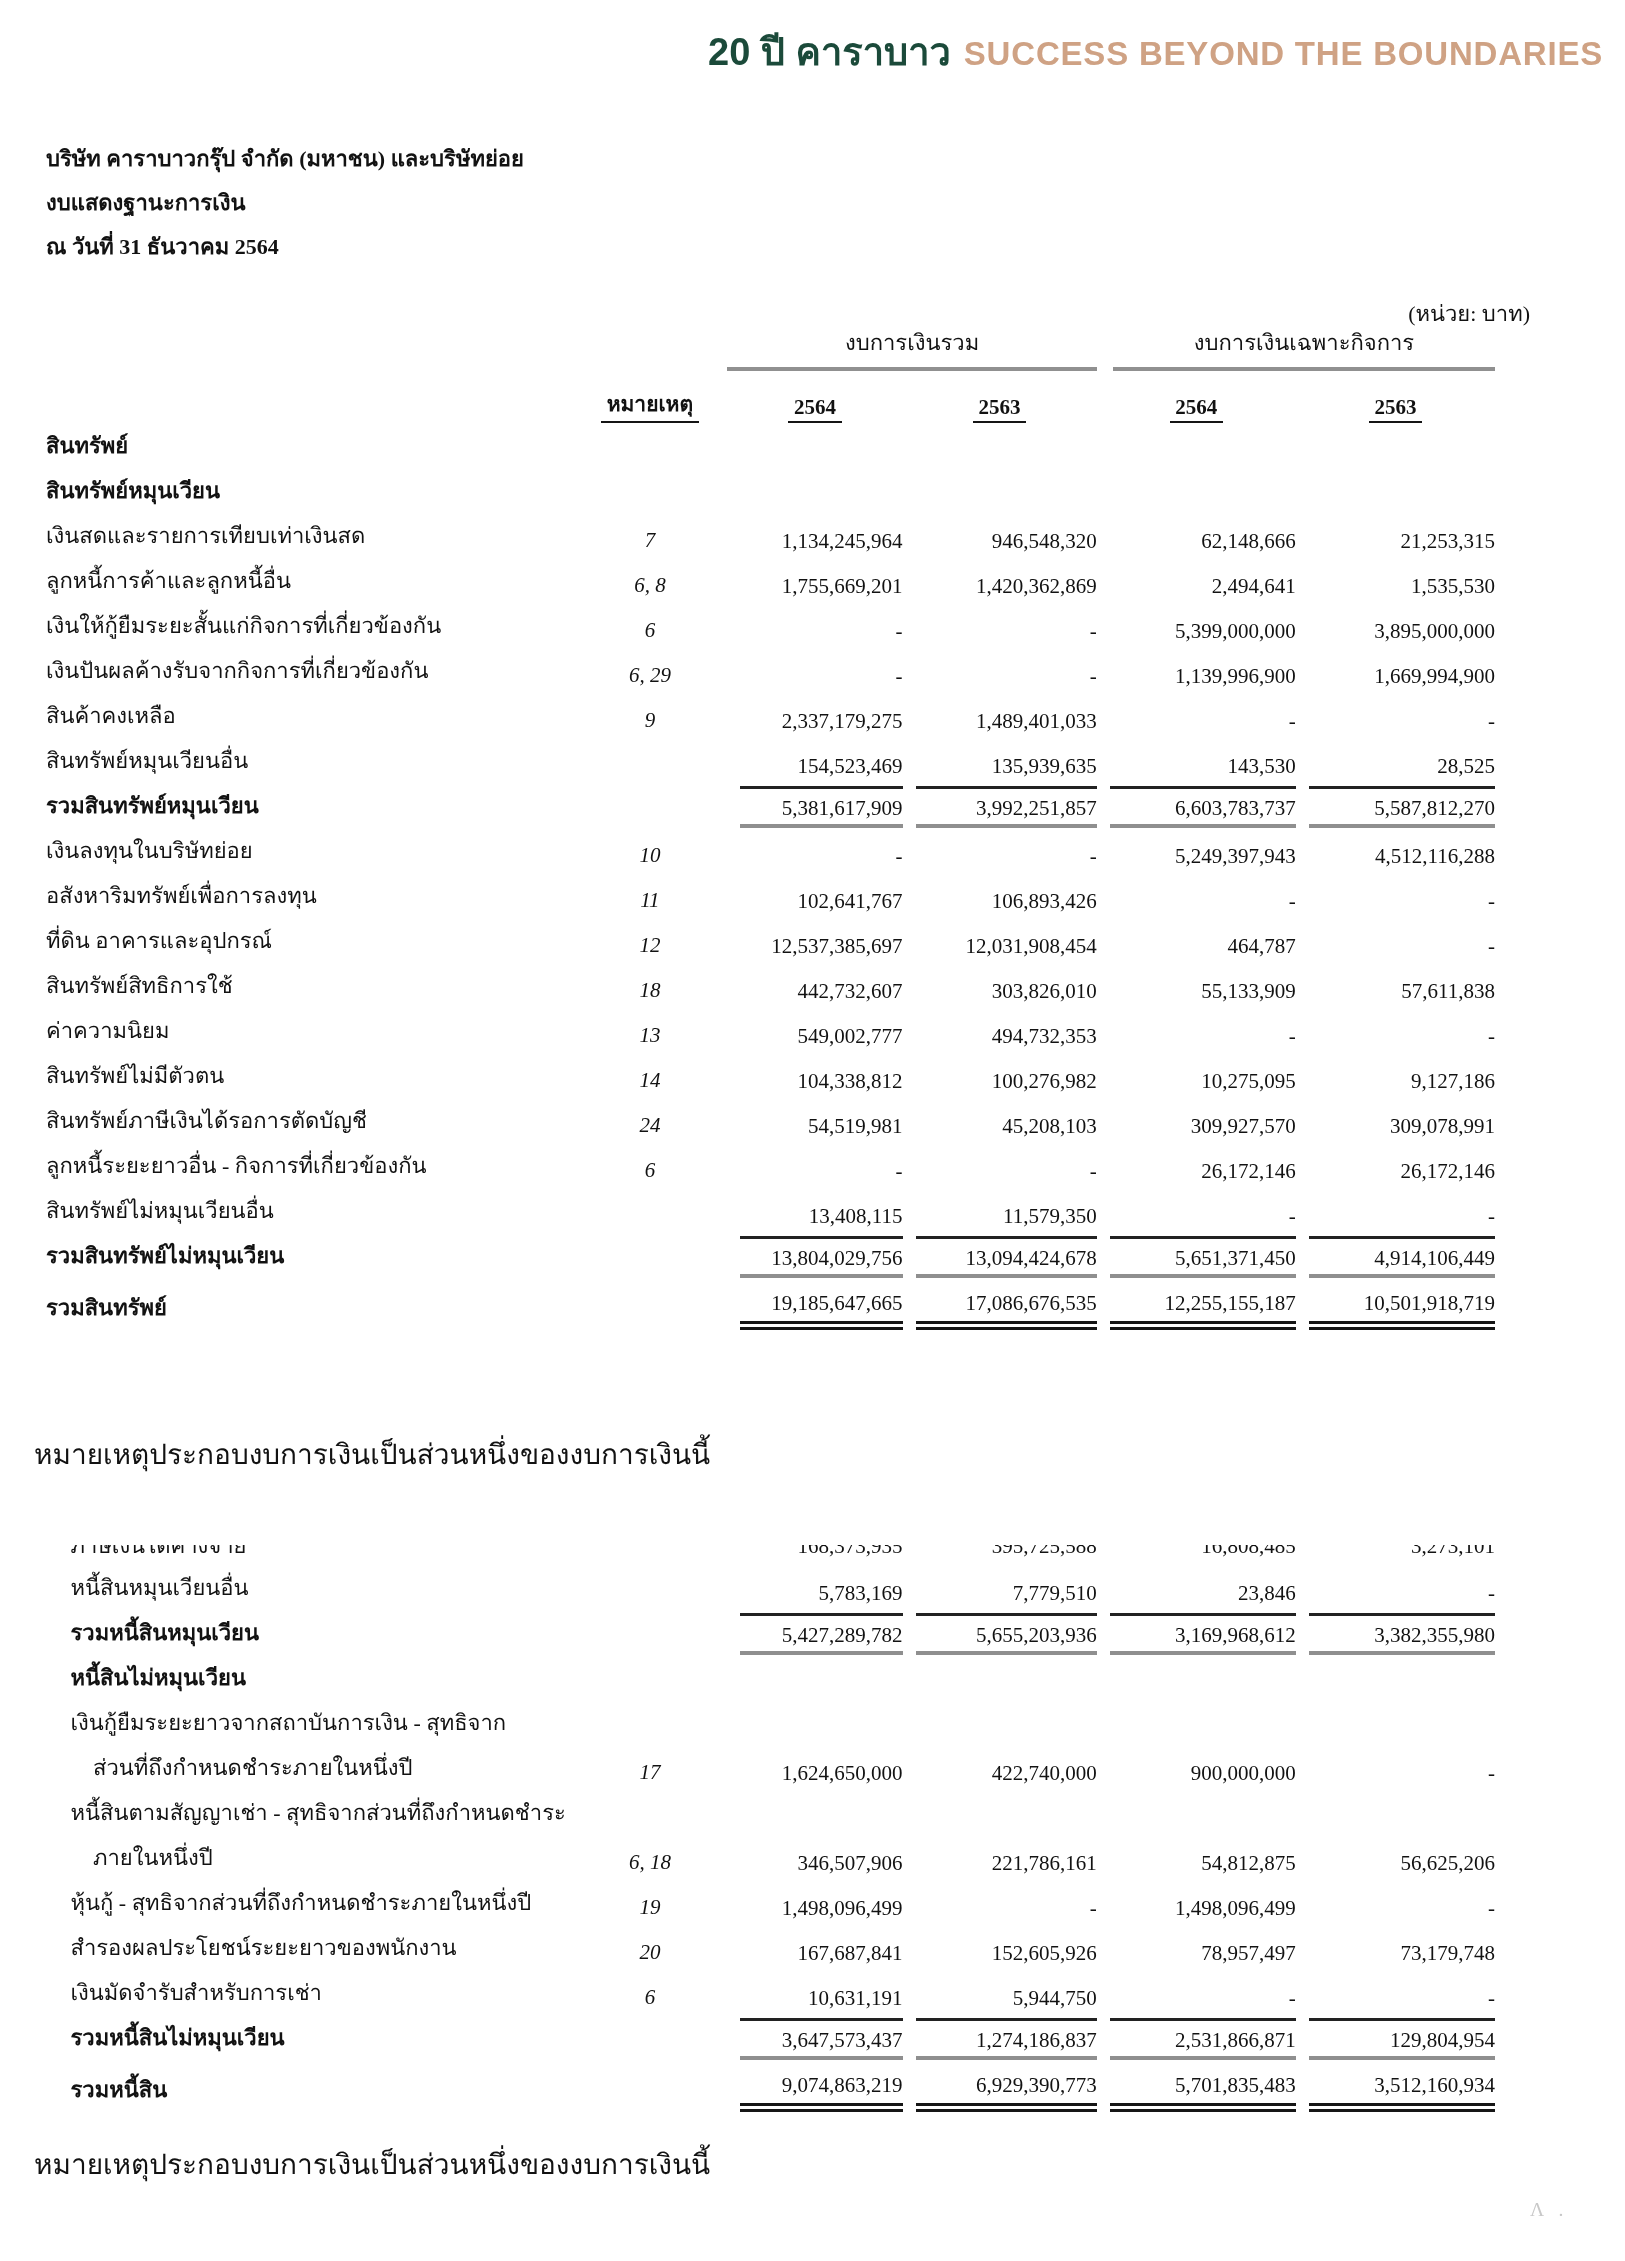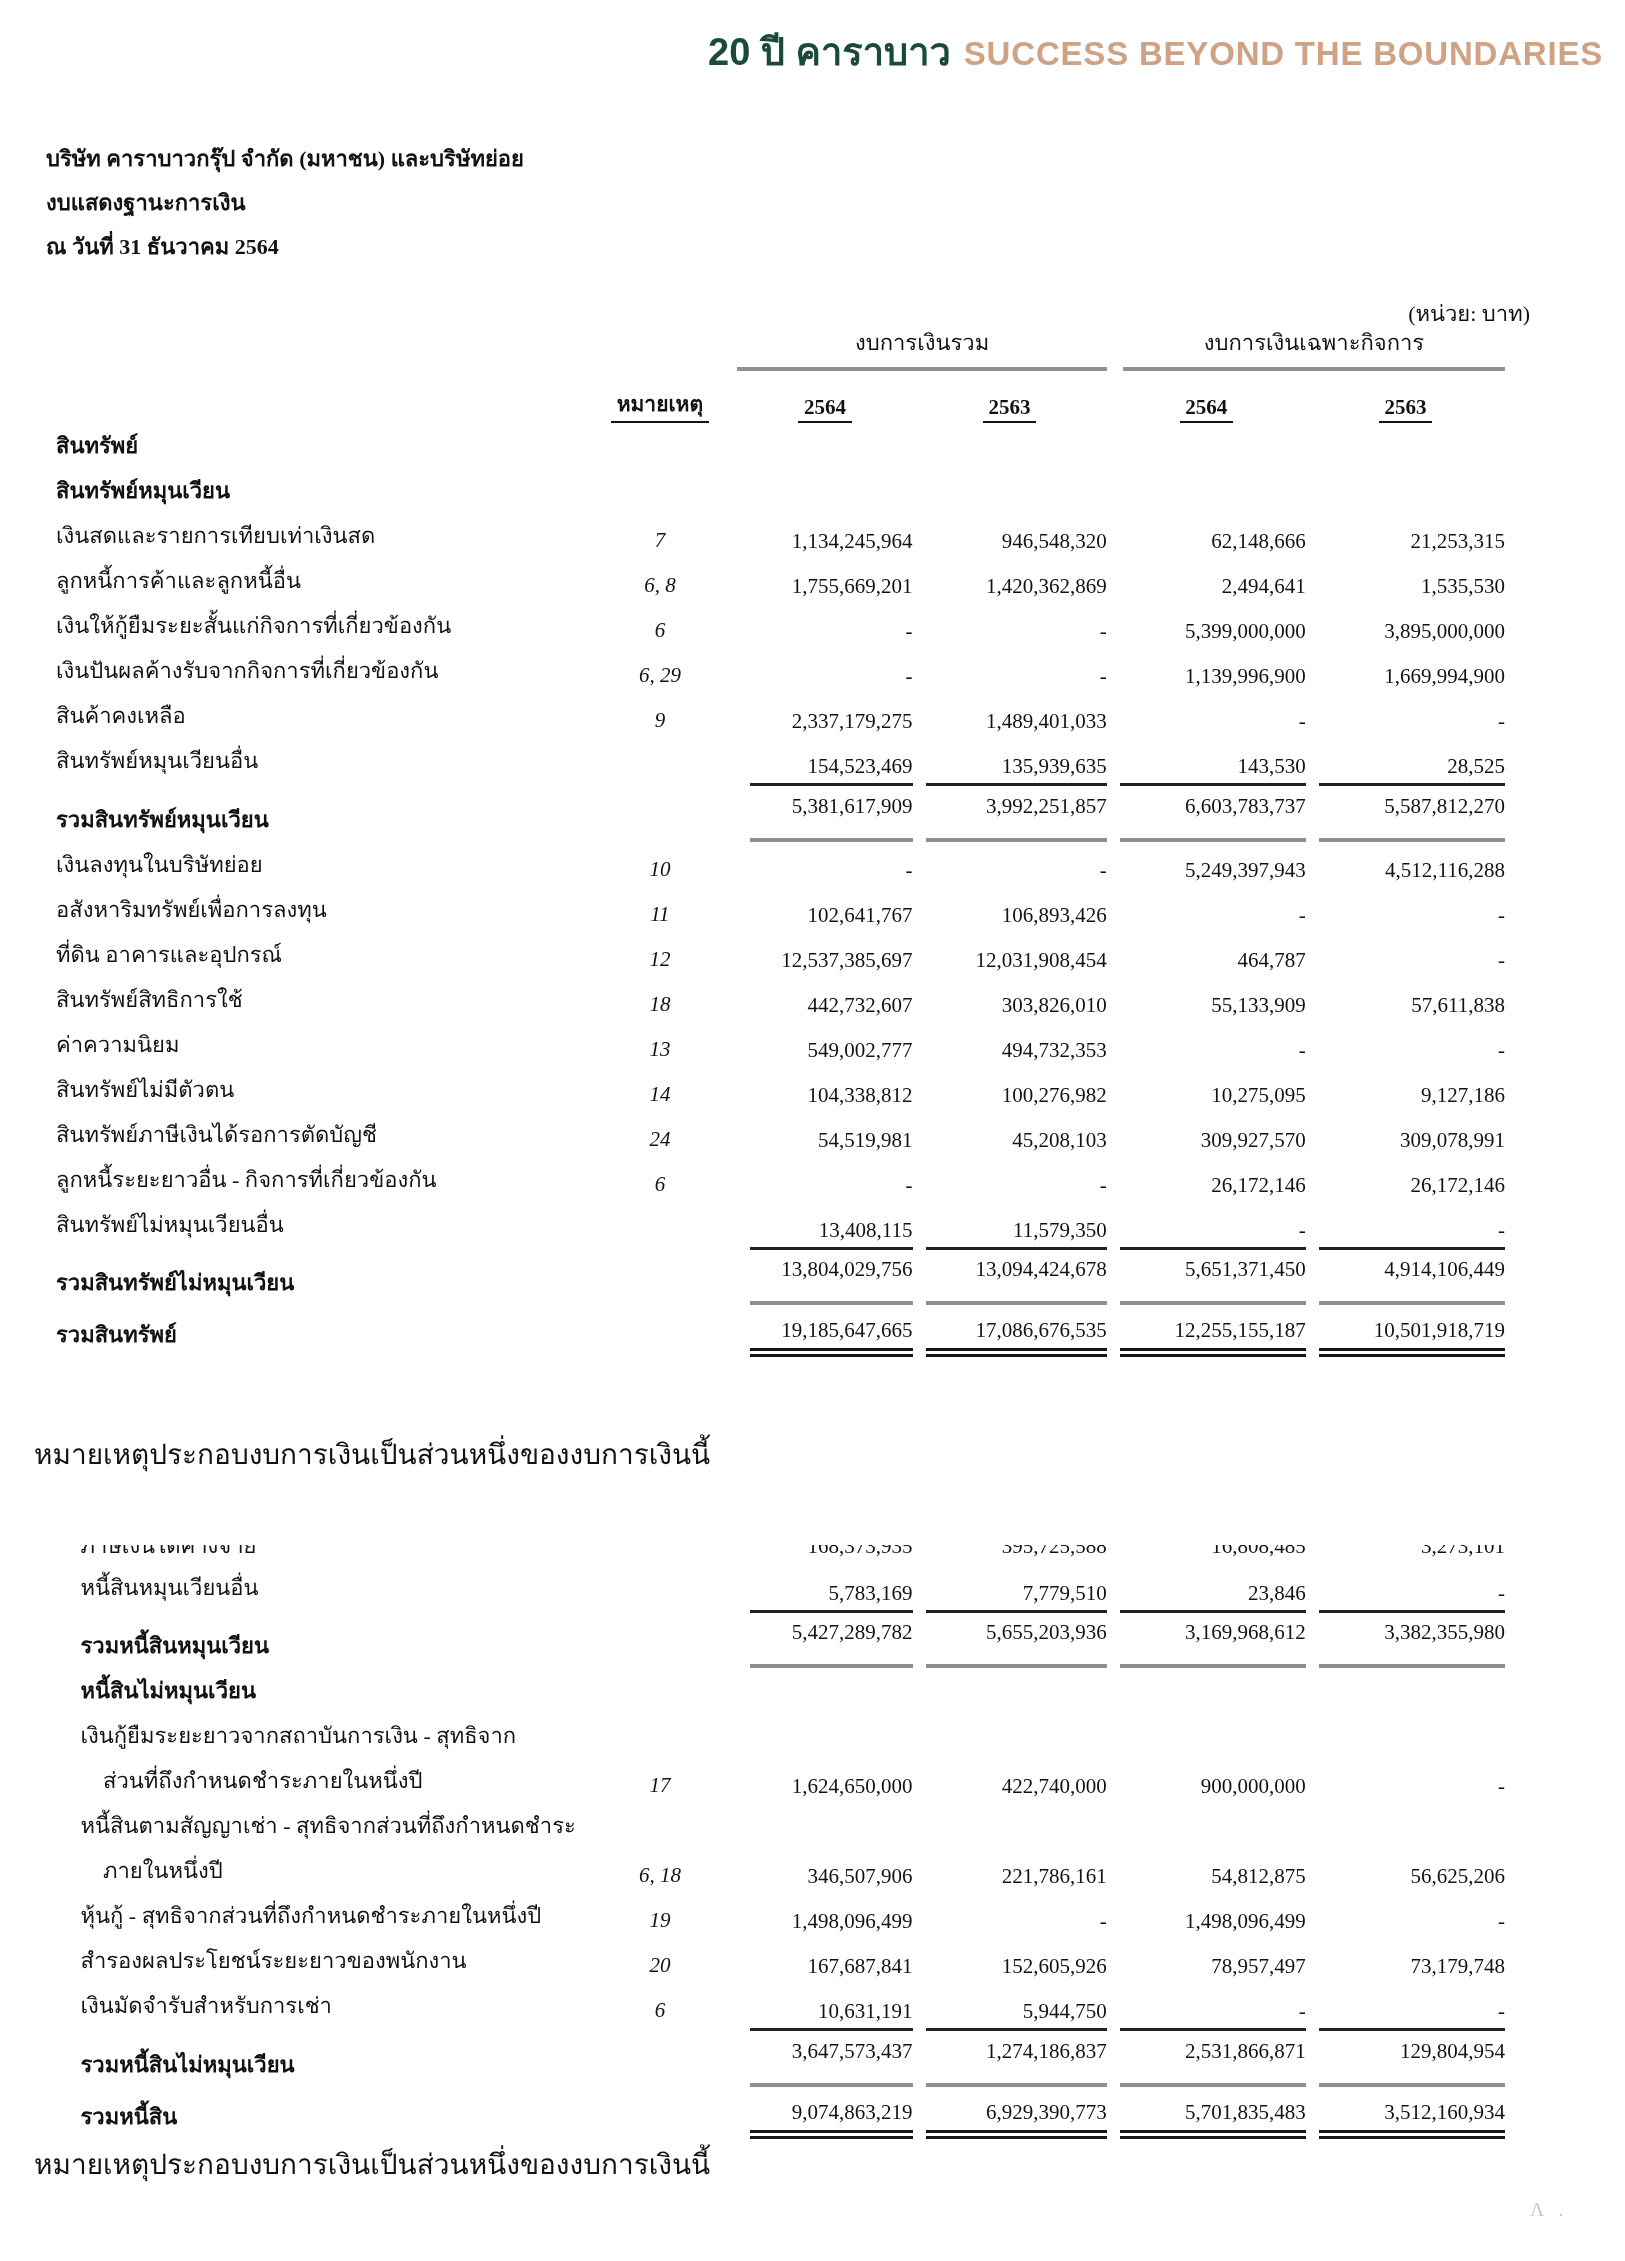--- a/index.html
+++ b/index.html
@@ -13,21 +13,21 @@
     overflow:hidden;
   }
   
   .brand{position:absolute;top:21px;left:708px;white-space:nowrap;font-family:"Liberation Sans","DejaVu Sans",sans-serif;}
   .brand-th{font-size:38px;font-weight:bold;color:#1b4a3a;}
   .brand-en{font-size:33px;font-weight:bold;color:#cfa284;margin-left:13px;letter-spacing:0.8px;}
   
   .cohead{position:absolute;top:137px;left:46px;font-size:22px;font-weight:bold;line-height:44px;white-space:nowrap;}
   .unit{position:absolute;top:296px;right:96px;font-size:22px;}
   
-  .tblwrap{position:absolute;left:56px;width:1449px;}
+  .tblwrap{position:absolute;left:46px;width:1449px;}
   .tbl1{top:325px;}
   .tbl2{top:1534px;}
   table{border-collapse:collapse;table-layout:fixed;width:1449px;}
   col.w-label{width:526px;}
   col.w-note{width:155px;}
   col.w-n1{width:175px;}
   col.w-n2{width:194px;}
   col.w-n3{width:199px;}
   col.w-n4{width:199px;}
   td,th{vertical-align:bottom;padding:0;font-size:22px;white-space:nowrap;}
@@ -36,21 +36,21 @@
   tr.h-years{height:52px;}
   tr.r-total{height:52px;}
   .lwrap{padding-bottom:4.9px;text-align:left;}
   .notewrap{padding-bottom:4.9px;text-align:center;font-style:italic;font-size:21px;}
   .nwrap{margin-left:13px;padding-bottom:4.1px;text-align:right;font-size:21px;}
   .r-section .lwrap,.r-subtotal .lwrap,.r-total .lwrap{font-weight:bold;}
   .ind .lwrap{padding-left:23px;}
   .tbl2 .lwrap{padding-left:24.5px;}
   .tbl2 .ind .lwrap{padding-left:47px;}
   
-  .r-subtotal .nwrap{border-top:3.3px solid #222222;border-bottom:4.1px solid #8f8f8f;padding-top:7.3px;padding-bottom:19px;}
+  .r-subtotal .nwrap{border-top:3.3px solid #222222;border-bottom:4.1px solid #8f8f8f;padding-top:7.3px;padding-bottom:3px;}
   .r-total .nwrap{border-bottom:9.8px double #161616;padding-bottom:4.9px;}
   
   .gwrap{border-bottom:4.9px solid #909090;text-align:center;padding-bottom:7.3px;font-weight:normal;font-size:22px;}
   .g2{margin-left:16.3px;}
   .hu{display:inline-block;border-bottom:2.4px solid #151515;font-weight:bold;padding:0 5.7px 1.6px;font-size:21px;}
   th.h-note,th.h-year{text-align:center;}
   
   tr.clip{height:31px;}
   .clip td{height:31px;}
   .clip .lwrap,.clip .nwrap,.clip .notewrap{height:19.6px;overflow:hidden;padding-bottom:0;}

